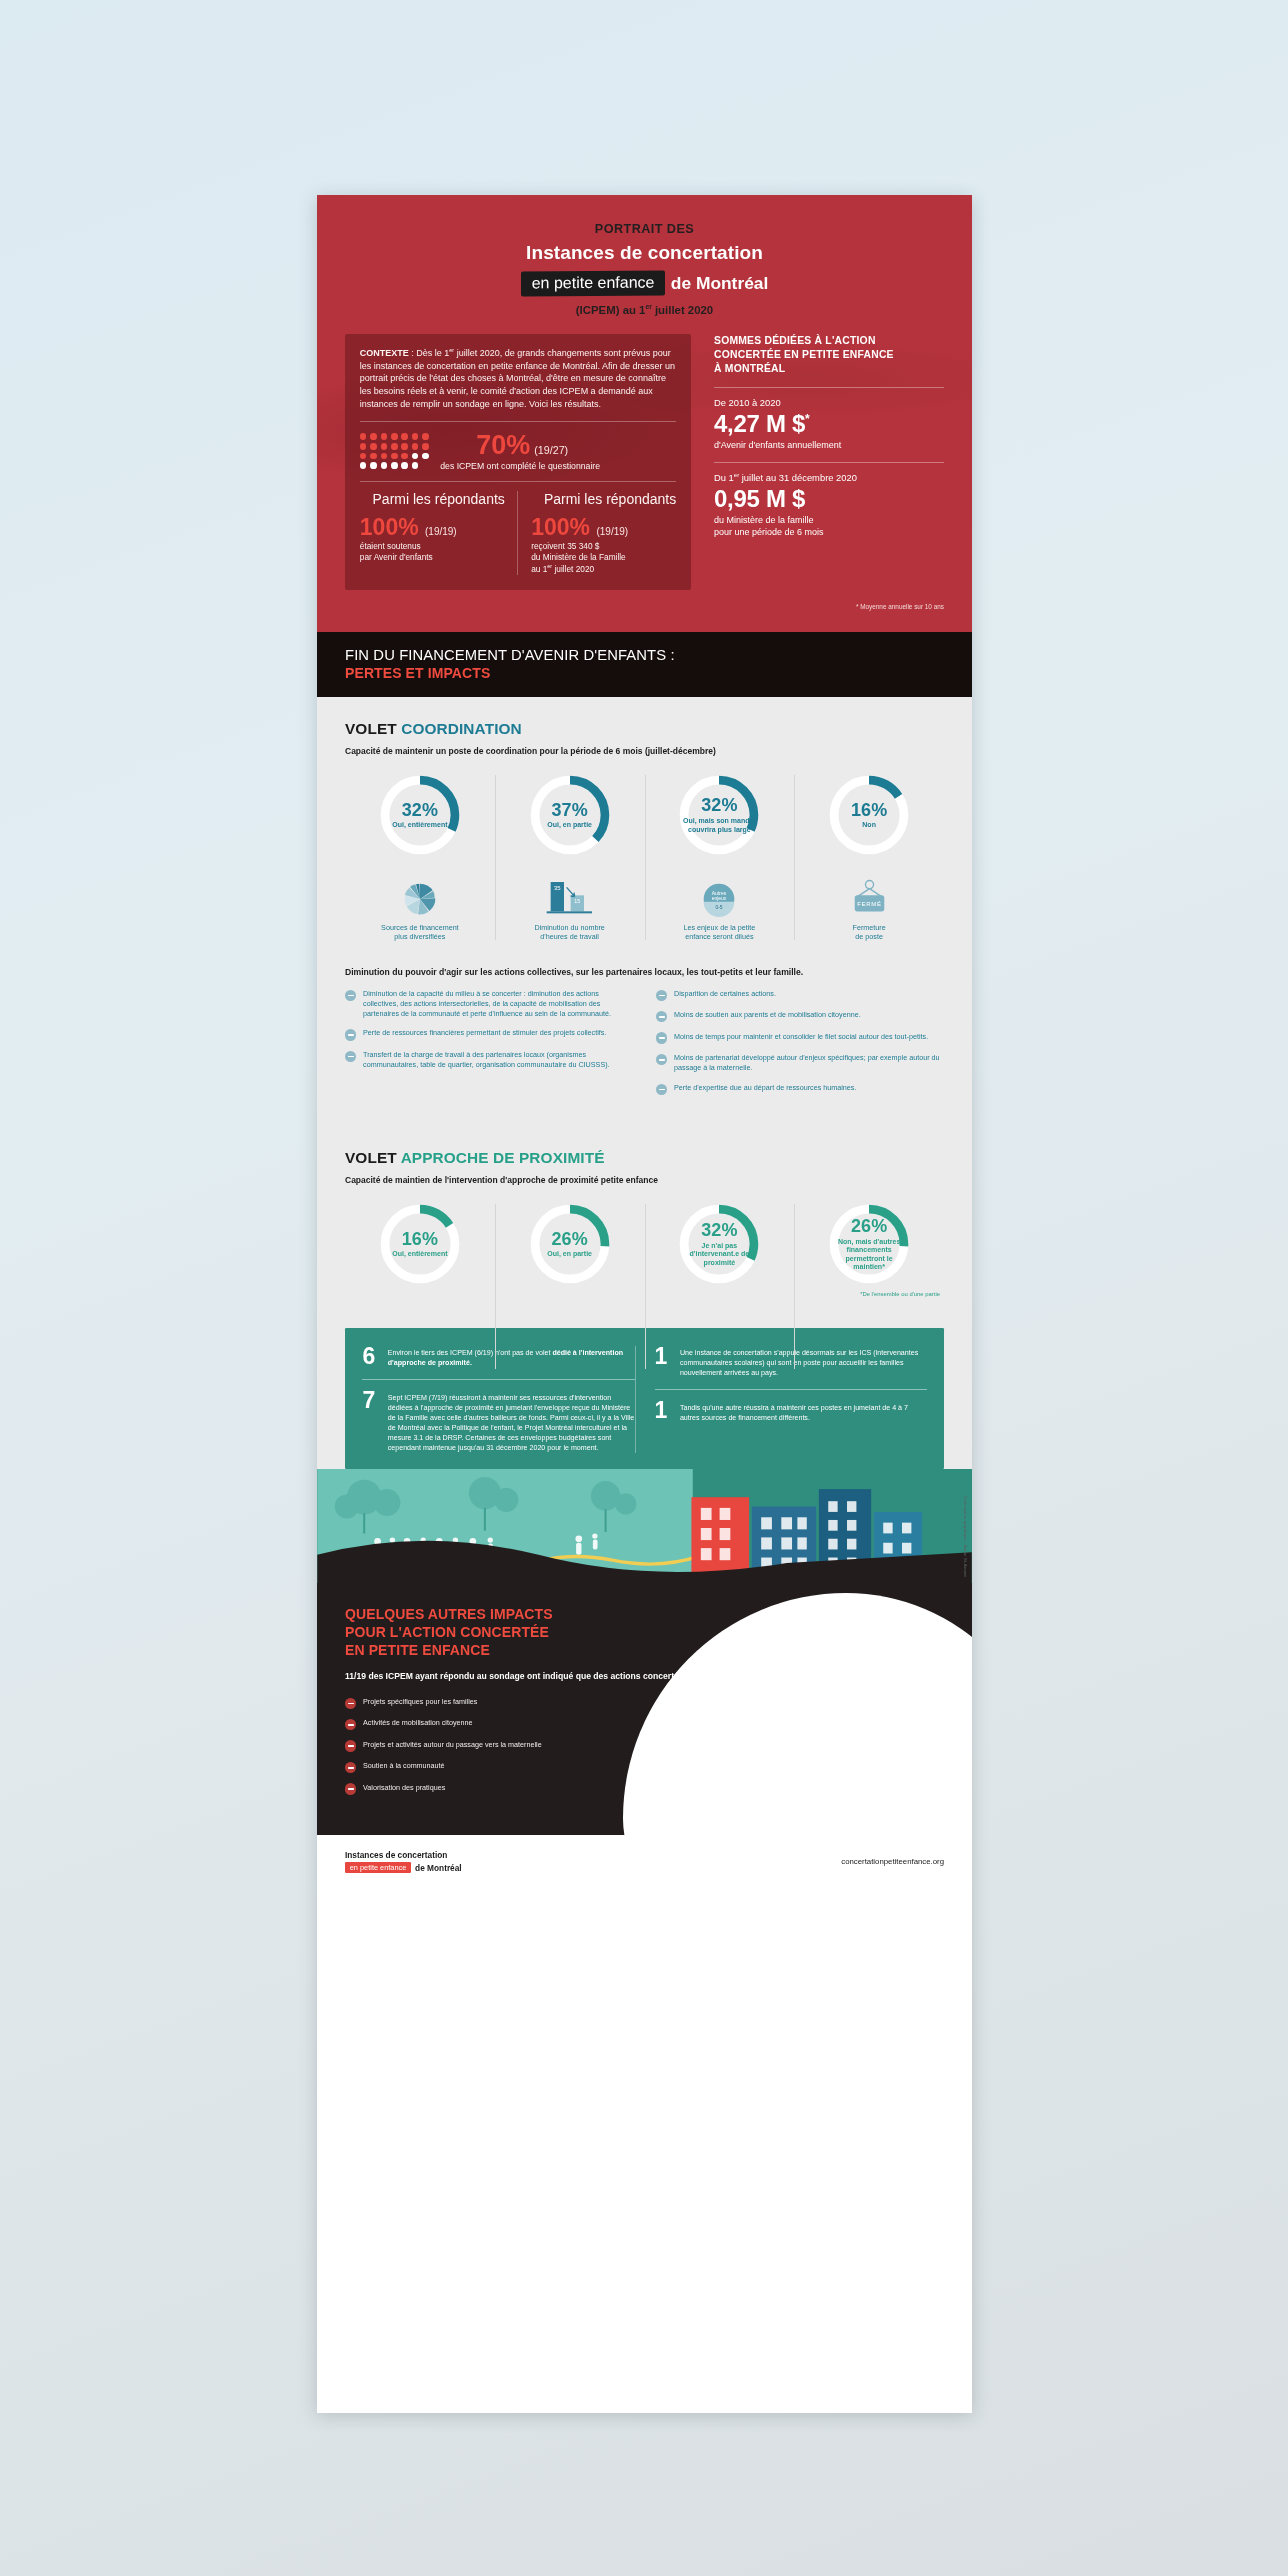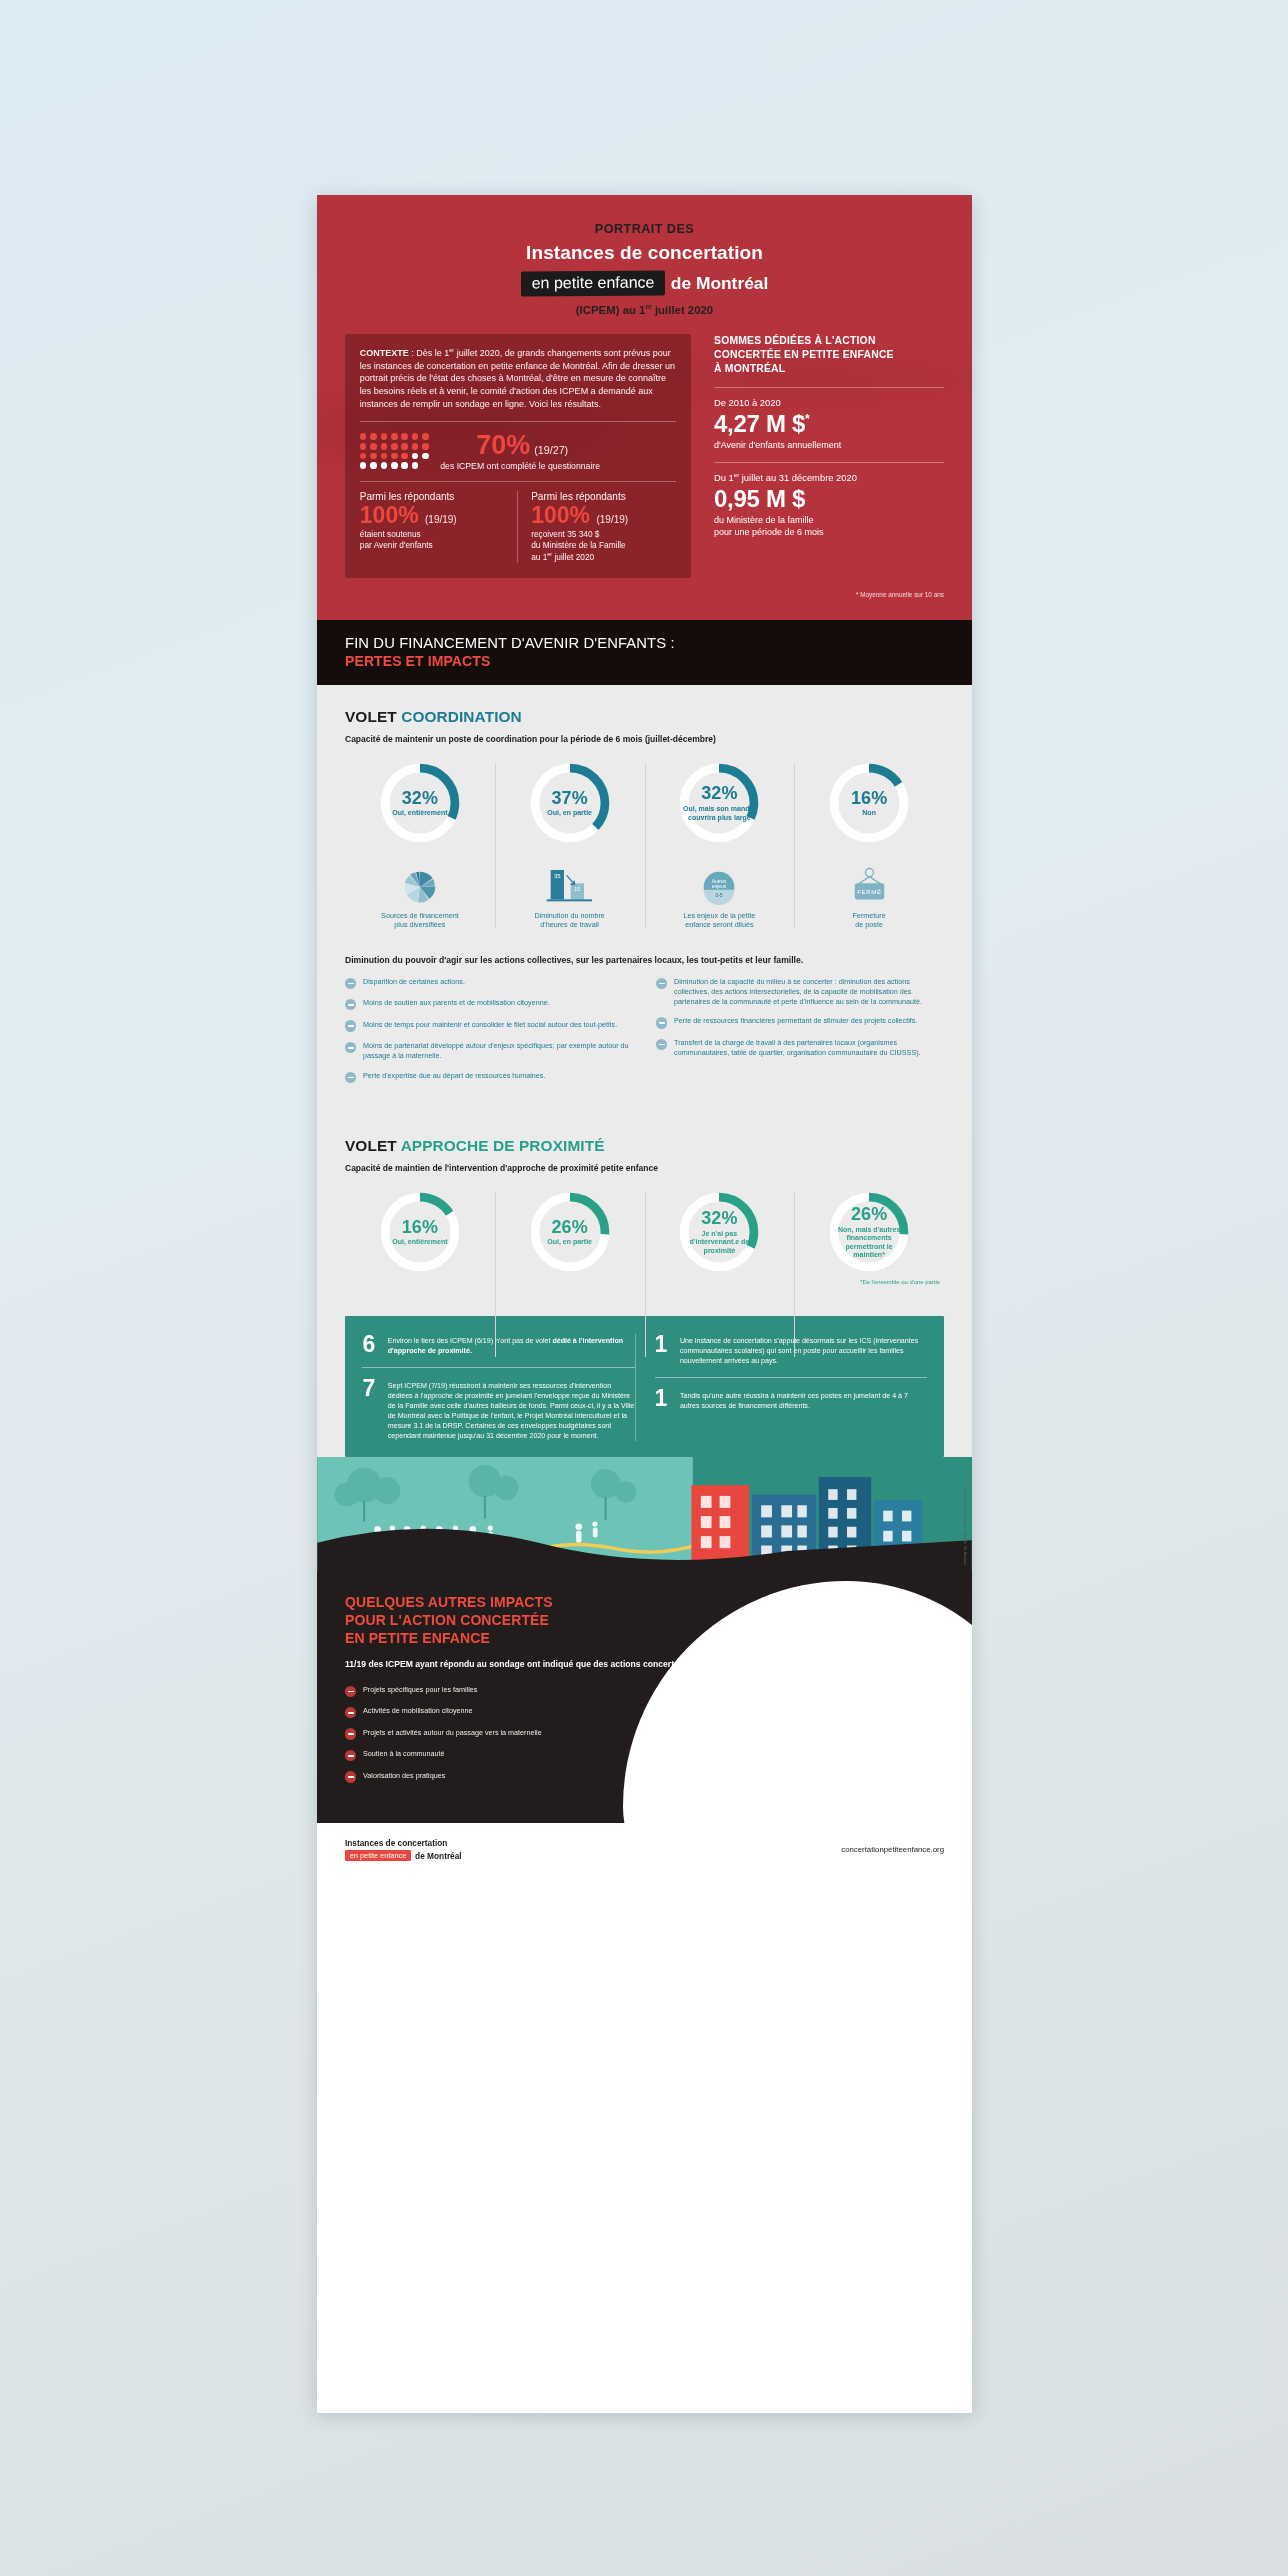--- a/index.html
+++ b/index.html
@@ -68,21 +68,21 @@
   .dot.off { background: #ffffff; }
   .big-stat { display: flex; align-items: baseline; gap: 4px; }
   .big-num { color: #ee473d; font-size: 27px; font-weight: 700; line-height: 1; margin-left: 36px; }
   .big-frac { color: #fbe6e4; font-size: 10.7px; }
   .stat-cap { color: #fdf3f2; font-size: 8.7px; margin-top: 2px; }
 
   .two-col { display: flex; margin-top: 4px; }
   .two-col > div { flex: 1; }
   .two-col > div:first-child { padding-right: 12px; }
   .two-col > div:last-child { padding-left: 13.4px; border-left: 0.7px solid rgba(255,255,255,.28); }
-  .mini-lead { color: #fdf3f2; font-size: 10px; margin-bottom: 1px; }
+  .mini-lead { color: #fdf3f2; font-size: 14px; margin-bottom: 8px; text-align: right; }
   .mini-num { color: #ee473d; font-size: 23px; font-weight: 700; line-height: 1.05; }
   .mini-frac { color: #fbe6e4; font-size: 10px; font-weight: 400; }
   .mini-cap { color: #fdf3f2; font-size: 8.3px; line-height: 1.35; margin-top: 1.3px; }
   .mini-cap sup{font-size:5.4px;}
 
   .sums { flex: 1; padding-left: 23px; }
   .sums-h { color: #fff; font-weight: 700; font-size: 10.4px; line-height: 1.38; letter-spacing: 0.2px; }
   .hr-s { height: 0.7px; background: rgba(255,255,255,.35); margin: 10.7px 0 9.4px; }
   .sums-lab { color: #fff; font-size: 9.4px; }
   .sums-lab sup{font-size:6px;}
@@ -414,54 +414,54 @@
                 <rect x="10" y="24" width="44" height="24" rx="4" fill="#7fb3c4"></rect>
                 <text x="32" y="40" font-family="Liberation Sans" font-size="9" fill="#fff" text-anchor="middle" letter-spacing="1">FERMÉ</text>
               </svg>
             </div>
             <div class="ico-cap"><span>Fermeture</span><br><span>de poste</span></div>
           </div>
         </div>
 
       <div class="bullets-head">Diminution du pouvoir d'agir sur les actions collectives, sur les partenaires locaux, les tout-petits et leur famille.</div>
       <div class="bul-cols">
+        <div class="bul-col" id="coord-bul-right">
+            <div class="bul">
+              <span class="bdot"></span>
+              <span class="btxt">Diminution de la capacité du milieu à se concerter : diminution des actions collectives, des actions intersectorielles, de la capacité de mobilisation des partenaires de la communauté et perte d'influence au sein de la communauté.</span>
+            </div>
+            <div class="bul">
+              <span class="bdot"></span>
+              <span class="btxt">Perte de ressources financières permettant de stimuler des projets collectifs.</span>
+            </div>
+            <div class="bul">
+              <span class="bdot"></span>
+              <span class="btxt">Transfert de la charge de travail à des partenaires locaux (organismes communautaires, table de quartier, organisation communautaire du CIUSSS).</span>
+            </div>
+          </div>
         <div class="bul-col" id="coord-bul-left">
             <div class="bul">
               <span class="bdot"></span>
               <span class="btxt">Disparition de certaines actions.</span>
             </div>
             <div class="bul">
               <span class="bdot"></span>
               <span class="btxt">Moins de soutien aux parents et de mobilisation citoyenne.</span>
             </div>
             <div class="bul">
               <span class="bdot"></span>
               <span class="btxt">Moins de temps pour maintenir et consolider le filet social autour des tout-petits.</span>
             </div>
             <div class="bul">
               <span class="bdot"></span>
               <span class="btxt">Moins de partenariat développé autour d'enjeux spécifiques; par exemple autour du passage à la maternelle.</span>
             </div>
             <div class="bul">
               <span class="bdot"></span>
               <span class="btxt">Perte d'expertise due au départ de ressources humaines.</span>
-            </div>
-          </div>
-        <div class="bul-col" id="coord-bul-right">
-            <div class="bul">
-              <span class="bdot"></span>
-              <span class="btxt">Diminution de la capacité du milieu à se concerter : diminution des actions collectives, des actions intersectorielles, de la capacité de mobilisation des partenaires de la communauté et perte d'influence au sein de la communauté.</span>
-            </div>
-            <div class="bul">
-              <span class="bdot"></span>
-              <span class="btxt">Perte de ressources financières permettant de stimuler des projets collectifs.</span>
-            </div>
-            <div class="bul">
-              <span class="bdot"></span>
-              <span class="btxt">Transfert de la charge de travail à des partenaires locaux (organismes communautaires, table de quartier, organisation communautaire du CIUSSS).</span>
             </div>
           </div>
       </div>
     </div>
 
     <div class="light" style="padding-top:31px;">
       <div class="volet">
         <span>VOLET</span>
         <span class="accent-g">APPROCHE DE PROXIMITÉ</span>
       </div>

